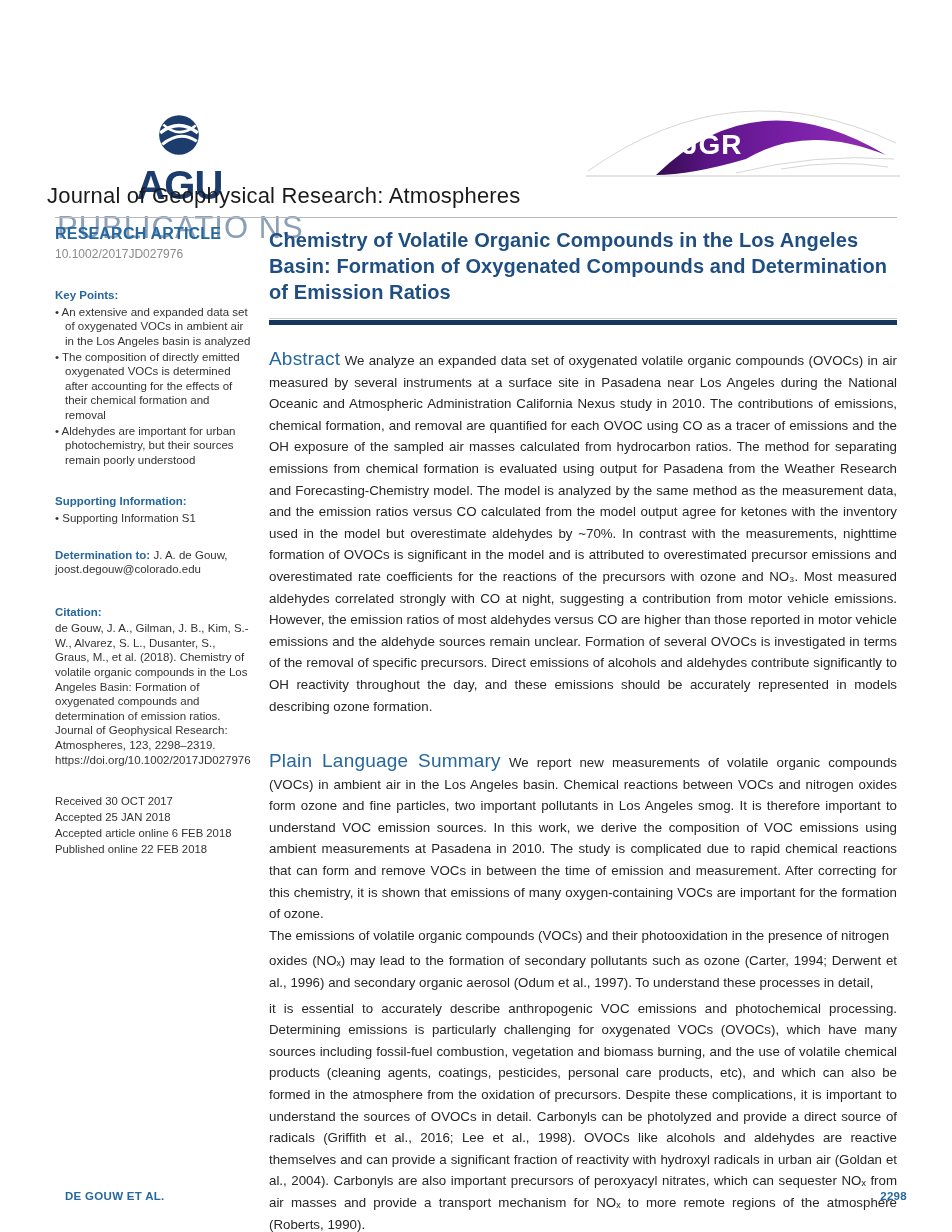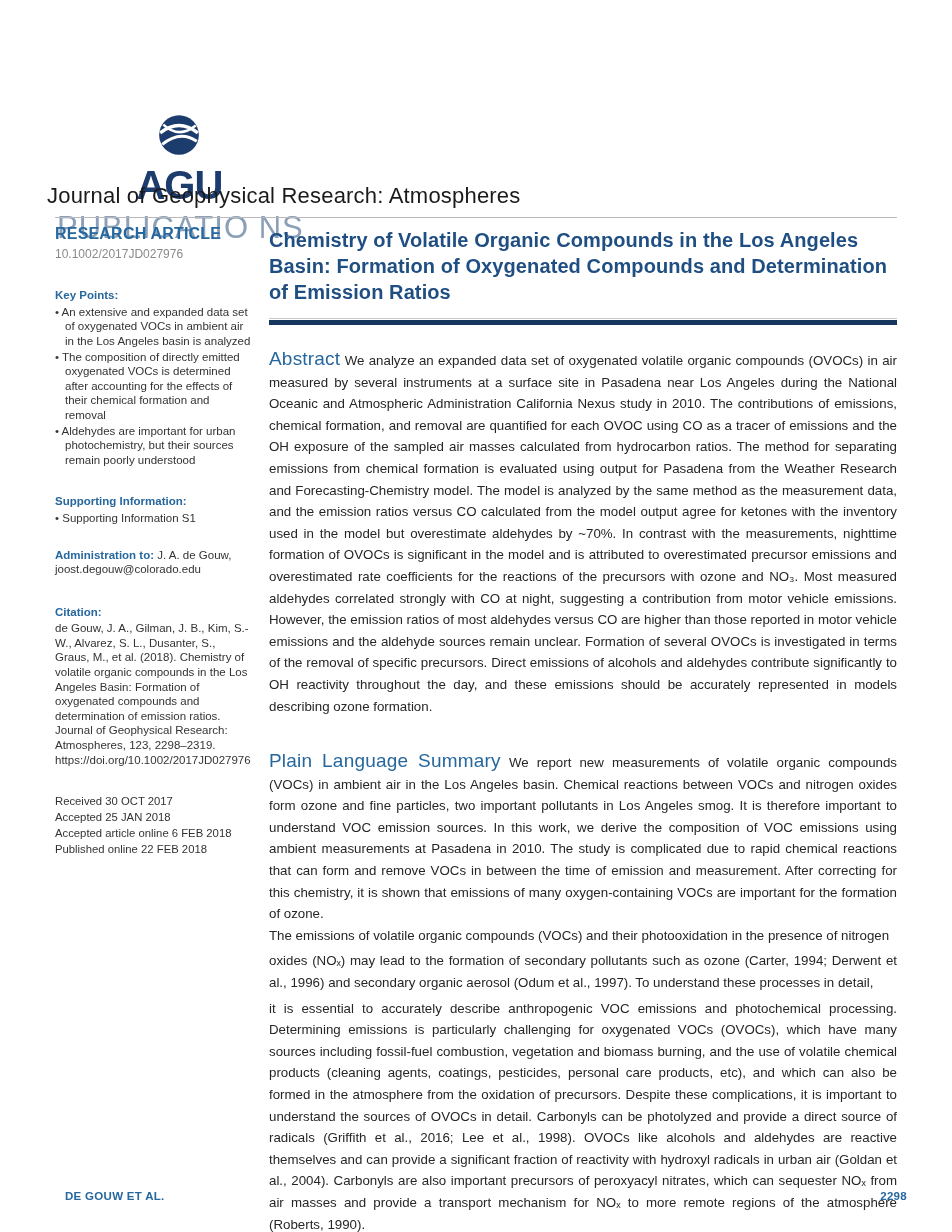--- a/index.html
+++ b/index.html
@@ -54,20 +54,39 @@
     <svg width="46" height="46" viewBox="0 0 44 44">
       <circle cx="22" cy="22" r="19" fill="#1c3c6e"></circle>
       <path d="M4,20 Q22,6 40,20" stroke="#ffffff" stroke-width="3.2" fill="none"></path>
       <path d="M6,31 Q23,17 39,28" stroke="#ffffff" stroke-width="2.8" fill="none"></path>
       <path d="M7,12 Q22,26 38,13" stroke="#ffffff" stroke-width="2.4" fill="none"></path>
     </svg>
     <span class="logo-agu">AGU</span>
     <span class="logo-pubs">PUBLICATIO NS</span>
   </div>
 
+  <div class="badge">
+    <svg width="314" height="80" viewBox="0 0 314 80">
+      <defs>
+        <linearGradient id="jgrGrad" x1="0" y1="0" x2="1" y2="0">
+          <stop offset="0%" stop-color="#330b4d"></stop>
+          <stop offset="25%" stop-color="#5e1589"></stop>
+          <stop offset="60%" stop-color="#7a1fa8"></stop>
+          <stop offset="88%" stop-color="#8c2bb0"></stop>
+          <stop offset="100%" stop-color="#6d1d96"></stop>
+        </linearGradient>
+      </defs>
+      <path d="M2,74 Q148,-30 310,46" stroke="#d6d6d6" stroke-width="1" fill="none"></path>
+      <path d="M70,78 Q170,-20 300,58 Q220,26 160,62 Q105,78 70,78 Z" fill="url(#jgrGrad)"></path>
+      <path d="M150,76 Q230,56 308,62" stroke="#d6d6d6" stroke-width="1" fill="none"></path>
+      <path d="M195,72 Q252,62 302,70" stroke="#d6d6d6" stroke-width="1" fill="none"></path>
+      <line x1="0" y1="79" x2="314" y2="79" stroke="#c9c9c9" stroke-width="1"></line>
+      <text x="96" y="57" font-family="Liberation Sans, sans-serif" font-size="28" font-weight="bold" fill="#ffffff" letter-spacing="1">JGR</text>
+    </svg>
+  </div>
 
   <div class="journal-title">Journal of Geophysical Research: Atmospheres</div>
   <div class="header-rule"></div>
 
   <div class="columns">
 
     <aside class="sidebar">
       <div class="article-type">RESEARCH ARTICLE</div>
       <div class="doi">10.1002/2017JD027976</div>
 
@@ -77,21 +96,21 @@
         <li>The composition of directly emitted oxygenated VOCs is determined after accounting for the effects of their chemical formation and removal</li>
         <li>Aldehydes are important for urban photochemistry, but their sources remain poorly understood</li>
       </ul>
 
       <div class="side-label">Supporting Information:</div>
       <ul class="kp-list">
         <li>Supporting Information S1</li>
       </ul>
 
       <div class="corr-block">
-        <span class="corr-inline">Administration to:</span>
+        <span class="corr-inline">Determination to:</span>
         <span>J. A. de Gouw,</span><br>
         <span>joost.degouw@colorado.edu</span>
       </div>
 
       <div class="side-label" style="margin-top:28px;">Citation:</div>
       <div class="citation-text">de Gouw, J. A., Gilman, J. B., Kim, S.-W., Alvarez, S. L., Dusanter, S., Graus, M., et al. (2018). Chemistry of volatile organic compounds in the Los Angeles Basin: Formation of oxygenated compounds and determination of emission ratios. Journal of Geophysical Research: Atmospheres, 123, 2298–2319. https://doi.org/10.1002/2017JD027976</div>
 
       <div class="dates">
         <div>Received 30 OCT 2017</div>
         <div>Accepted 25 JAN 2018</div>

